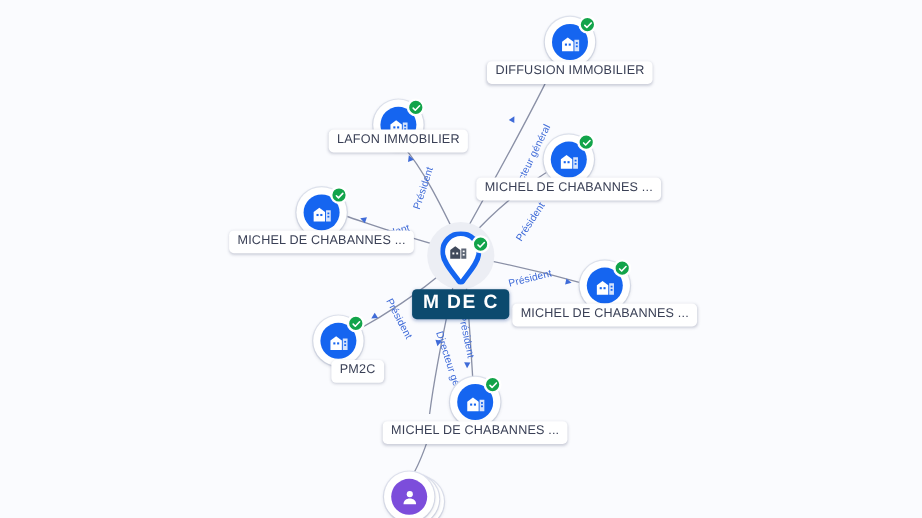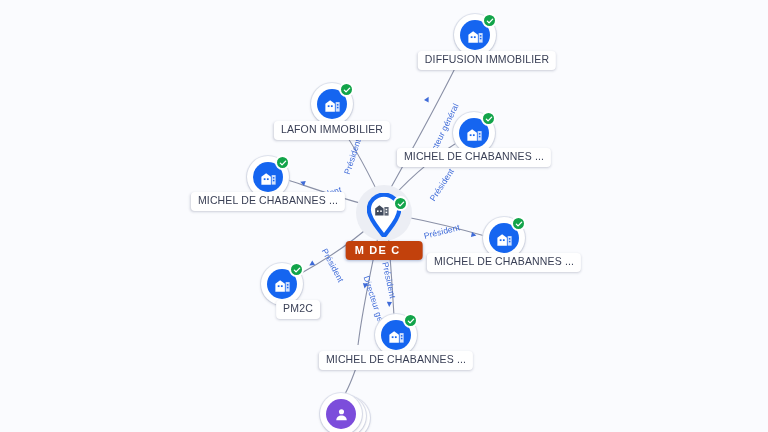--- a/index.html
+++ b/index.html
@@ -131,26 +131,26 @@
     align-items: center;
     justify-content: center;
   }
 
   .pin-label {
     position: absolute;
     left: 0;
     top: 28px;
     transform: translateX(-50%);
     white-space: nowrap;
-    background: #c2410c;
+    background: #0c4a6e;
     color: #ffffff;
-    font-size: 11px;
+    font-size: 16px;
     font-weight: bold;
     letter-spacing: 1.2px;
-    padding: 3px 22px 4px 9px;
+    padding: 3px 9px 4px 9px;
     border-radius: 4px;
     box-shadow: 0 1px 3px rgba(20, 60, 140, 0.35);
     line-height: 1.1;
   }
 
   
   .group-node {
     position: absolute;
     width: 0;
     height: 0;
@@ -262,42 +262,42 @@
           <rect x="17.5" y="11.5" width="2" height="1.8" fill="#1565f0"></rect>
           <rect x="17.5" y="15" width="2" height="1.8" fill="#1565f0"></rect>
         </svg>
       </div>
       <div class="check-badge">
         <svg width="8" height="8" viewBox="0 0 12 12">
             <path d="M2 6.2 L4.6 8.8 L10 3.2" stroke="#ffffff" stroke-width="2" fill="none" stroke-linecap="round" stroke-linejoin="round"></path>
           </svg>
       </div>
     </div>
-    <div class="node-label" style="left:12px; top:16px;">DIFFUSION IMMOBILIER</div>
+    <div class="node-label" style="left:0px; top:16px;">DIFFUSION IMMOBILIER</div>
   </div>
 
   <div class="node" style="left:332px; top:104px;">
     <div class="node-icon-wrap">
       <div class="node-disc">
         <svg width="19" height="19" viewBox="0 0 24 24" fill="#ffffff">
           <path d="M3 21V11l6-4.5L15 11v10H3z"></path>
           <path d="M16 21V9h5v12h-5z" opacity="0.82"></path>
           <rect x="6" y="13" width="2.2" height="2.2" fill="#1565f0"></rect>
           <rect x="10" y="13" width="2.2" height="2.2" fill="#1565f0"></rect>
           <rect x="17.5" y="11.5" width="2" height="1.8" fill="#1565f0"></rect>
           <rect x="17.5" y="15" width="2" height="1.8" fill="#1565f0"></rect>
         </svg>
       </div>
       <div class="check-badge">
         <svg width="8" height="8" viewBox="0 0 12 12">
             <path d="M2 6.2 L4.6 8.8 L10 3.2" stroke="#ffffff" stroke-width="2" fill="none" stroke-linecap="round" stroke-linejoin="round"></path>
           </svg>
       </div>
     </div>
-    <div class="node-label" style="left:0px; top:17px;text-align:center;">LAFON IMMOBILIER</div>
+    <div class="node-label" style="left:0px; top:4px;text-align:center;">LAFON IMMOBILIER</div>
   </div>
 
   <div class="node" style="left:474px; top:133px;">
     <div class="node-icon-wrap">
       <div class="node-disc">
         <svg width="19" height="19" viewBox="0 0 24 24" fill="#ffffff">
           <path d="M3 21V11l6-4.5L15 11v10H3z"></path>
           <path d="M16 21V9h5v12h-5z" opacity="0.82"></path>
           <rect x="6" y="13" width="2.2" height="2.2" fill="#1565f0"></rect>
           <rect x="10" y="13" width="2.2" height="2.2" fill="#1565f0"></rect>

